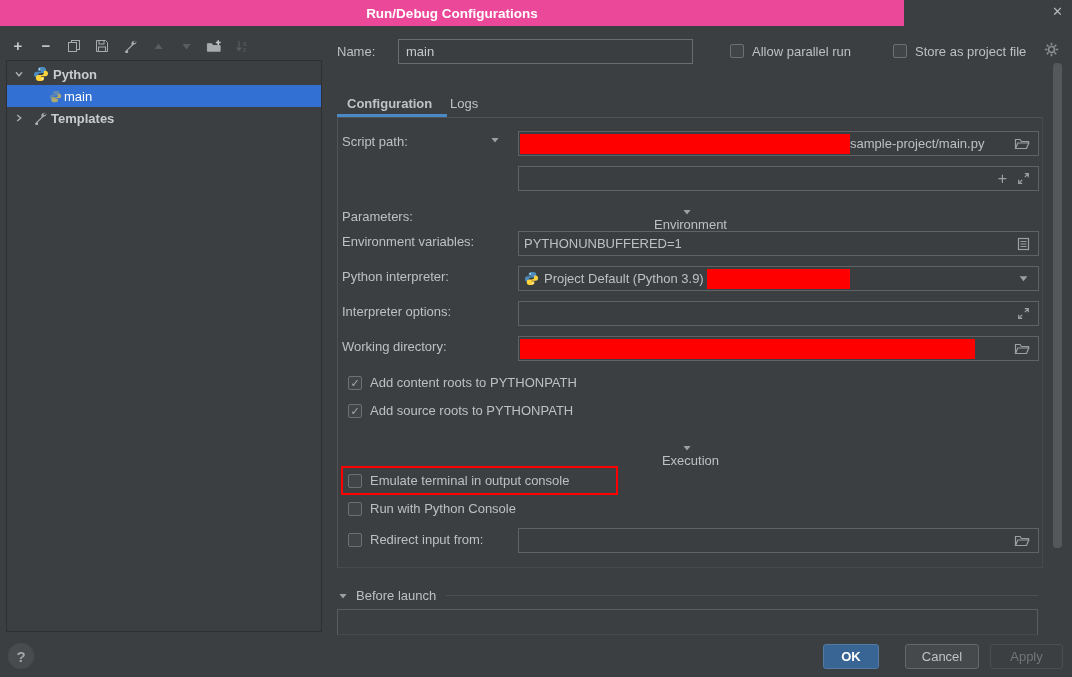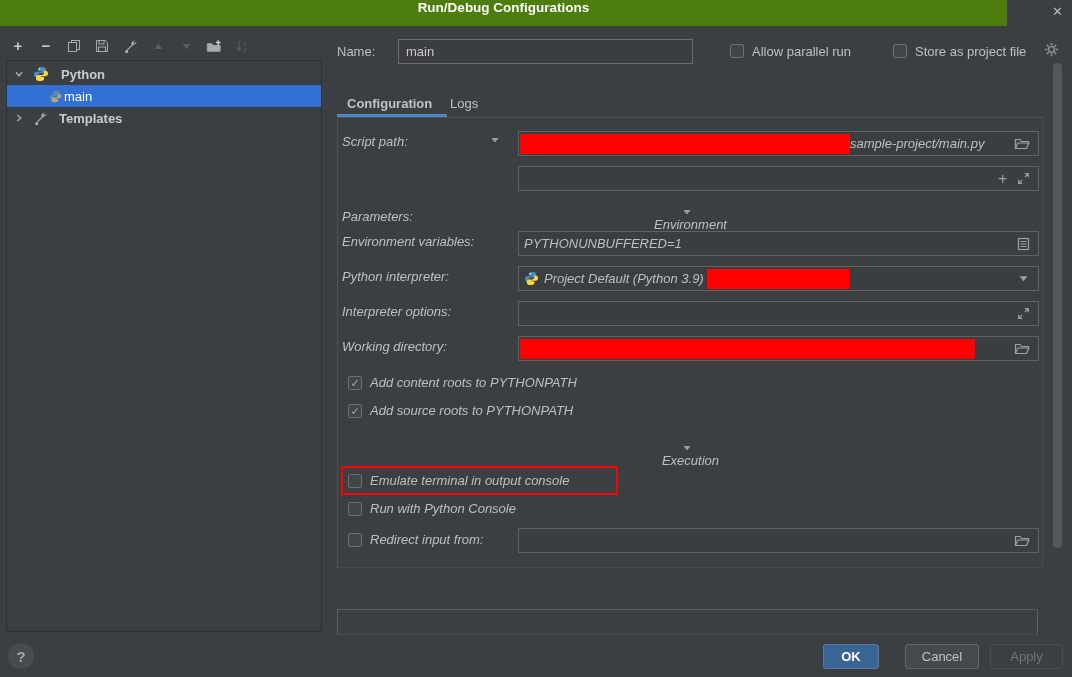--- a/index.html
+++ b/index.html
@@ -4,37 +4,37 @@
 <style>
   * { margin:0; padding:0; box-sizing:border-box; }
   html,body { width:1072px; height:677px; }
   body {
     font-family:"Liberation Sans","DejaVu Sans",sans-serif;
     font-size:13px; color:#bdc0c2; background:#3c3f41; overflow:hidden;
   }
   .dialog { position:relative; width:1072px; height:677px; background:#3c3f41; }
 
   
-  .titlebar { position:absolute; left:0; top:0; width:1007px; height:26px;
-    background:#4d7c0f; display:flex; align-items:flex-start; justify-content:center; }
+  .titlebar { position:absolute; left:0; top:0; width:904px; height:26px;
+    background:#ec4899; display:flex; align-items:center; justify-content:center; }
   .titlebar .title { font-weight:bold; color:#ffffff; font-size:13.5px; }
   .close-x { position:absolute; right:9px; top:4px; color:#b4b7b9; font-size:13px; cursor:default; }
 
   
   .tree-toolbar { position:absolute; left:10px; top:36px; height:20px; display:flex; align-items:center; gap:12px; }
   .tbtn { width:16px; height:16px; display:flex; align-items:center; justify-content:center; }
   .glyph-plus,.glyph-minus { color:#c7c9cb; font-size:15px; font-weight:bold; line-height:14px; }
 
   
   .tree-panel { position:absolute; left:6px; top:60px; width:316px; height:572px;
     background:#3c3f41; border:1px solid #2d2f31; }
   .tree-row { position:relative; height:22px; display:flex; align-items:center; }
   .tree-row.selected { background:#3370d3; color:#ffffff; }
   .tree-row .twisty { width:12px; display:flex; justify-content:center; margin-left:6px; }
-  .tree-label-bold { font-weight:bold; color:#c9cccd; margin-left:12px; }
+  .tree-label-bold { font-weight:bold; color:#c9cccd; margin-left:4px; }
   .tree-row.selected .tree-label { color:#fff; margin-left:2px; }
 
   
   .name-label { position:absolute; left:337px; top:44px; }
   .name-input { position:absolute; left:398px; top:39px; width:295px; height:25px;
     background:#3b3e40; border:1px solid #6b6e70; color:#c6c8ca; font-size:13px;
     padding:0 7px; font-family:inherit; outline:none; }
   .hdr-cb1 { position:absolute; left:730px; top:44px; }
   .hdr-cb1-lbl { position:absolute; left:752px; top:44px; }
   .hdr-cb2 { position:absolute; left:893px; top:44px; }
@@ -47,21 +47,21 @@
     font-size:11px; color:#a9acae; line-height:12px; }
 
   
   .tab { position:absolute; top:96px; color:#c0c3c5; }
   .tab-configuration { left:347px;font-weight:bold; }
   .tab-logs { left:450px; }
   .tab-underline { position:absolute; left:337px; top:114px; width:110px; height:3px; background:#4a88c7; }
 
   
   .form-panel { position:absolute; left:337px; top:117px; width:706px; height:451px;
-    border:1px solid #47494b; border-left-color:#505355; border-top-color:#505355;font-style:italic; }
+    border:1px solid #47494b; border-left-color:#505355; border-top-color:#505355; }
   .frm { position:absolute; }
   .field { position:absolute; left:180px; width:521px; height:25px; background:#3b3e40;
     border:1px solid #606366; display:flex; align-items:center; padding:0 5px; overflow:hidden; }
   .field .spacer { flex:1; }
   .redact { background:#ff0000; height:20px; }
   .sect-hdr { position:absolute; left:4px; display:flex; align-items:center; width:697px;flex-direction:column; }
   .sect-hdr .arrow { margin-right:8px; }
   .sect-hdr .rule { flex:1; height:1px; background:#4c4f51; margin-left:10px; }
   .cb-row { position:absolute; display:flex; align-items:center; gap:8px; }
   .hl-red { position:absolute; left:3px; top:348px; width:277px; height:29px;
@@ -344,20 +344,29 @@
       <span class="spacer"></span>
       <span style="margin-right:3px;">
         <svg width="16" height="13" viewBox="0 0 16 13">
             <path d="M1.5 11.5v-9h4.5l1.5 2h7v2" fill="none" stroke="#9da0a2" stroke-width="1.2"></path>
             <path d="M1.5 11.5l2.3-5.5h11l-2.3 5.5z" fill="none" stroke="#9da0a2" stroke-width="1.2"></path>
           </svg>
       </span>
     </div>
   </div>
 
+  <div class="bl-hdr">
+    <span>
+      <svg width="10" height="10" viewBox="0 0 10 10">
+          <polygon points="1.5,3 8.5,3 5,7.5" fill="#9da0a2"></polygon>
+        </svg>
+    </span>
+    <span class="txt">Before launch</span>
+    <span class="rule"></span>
+  </div>
   <div class="bottom-box"></div>
 
   <div class="help-btn">?</div>
   <div class="btn btn-ok">OK</div>
   <div class="btn btn-cancel">Cancel</div>
   <div class="btn btn-apply">Apply</div>
 
   <div class="vscroll"></div>
 
 </div>

